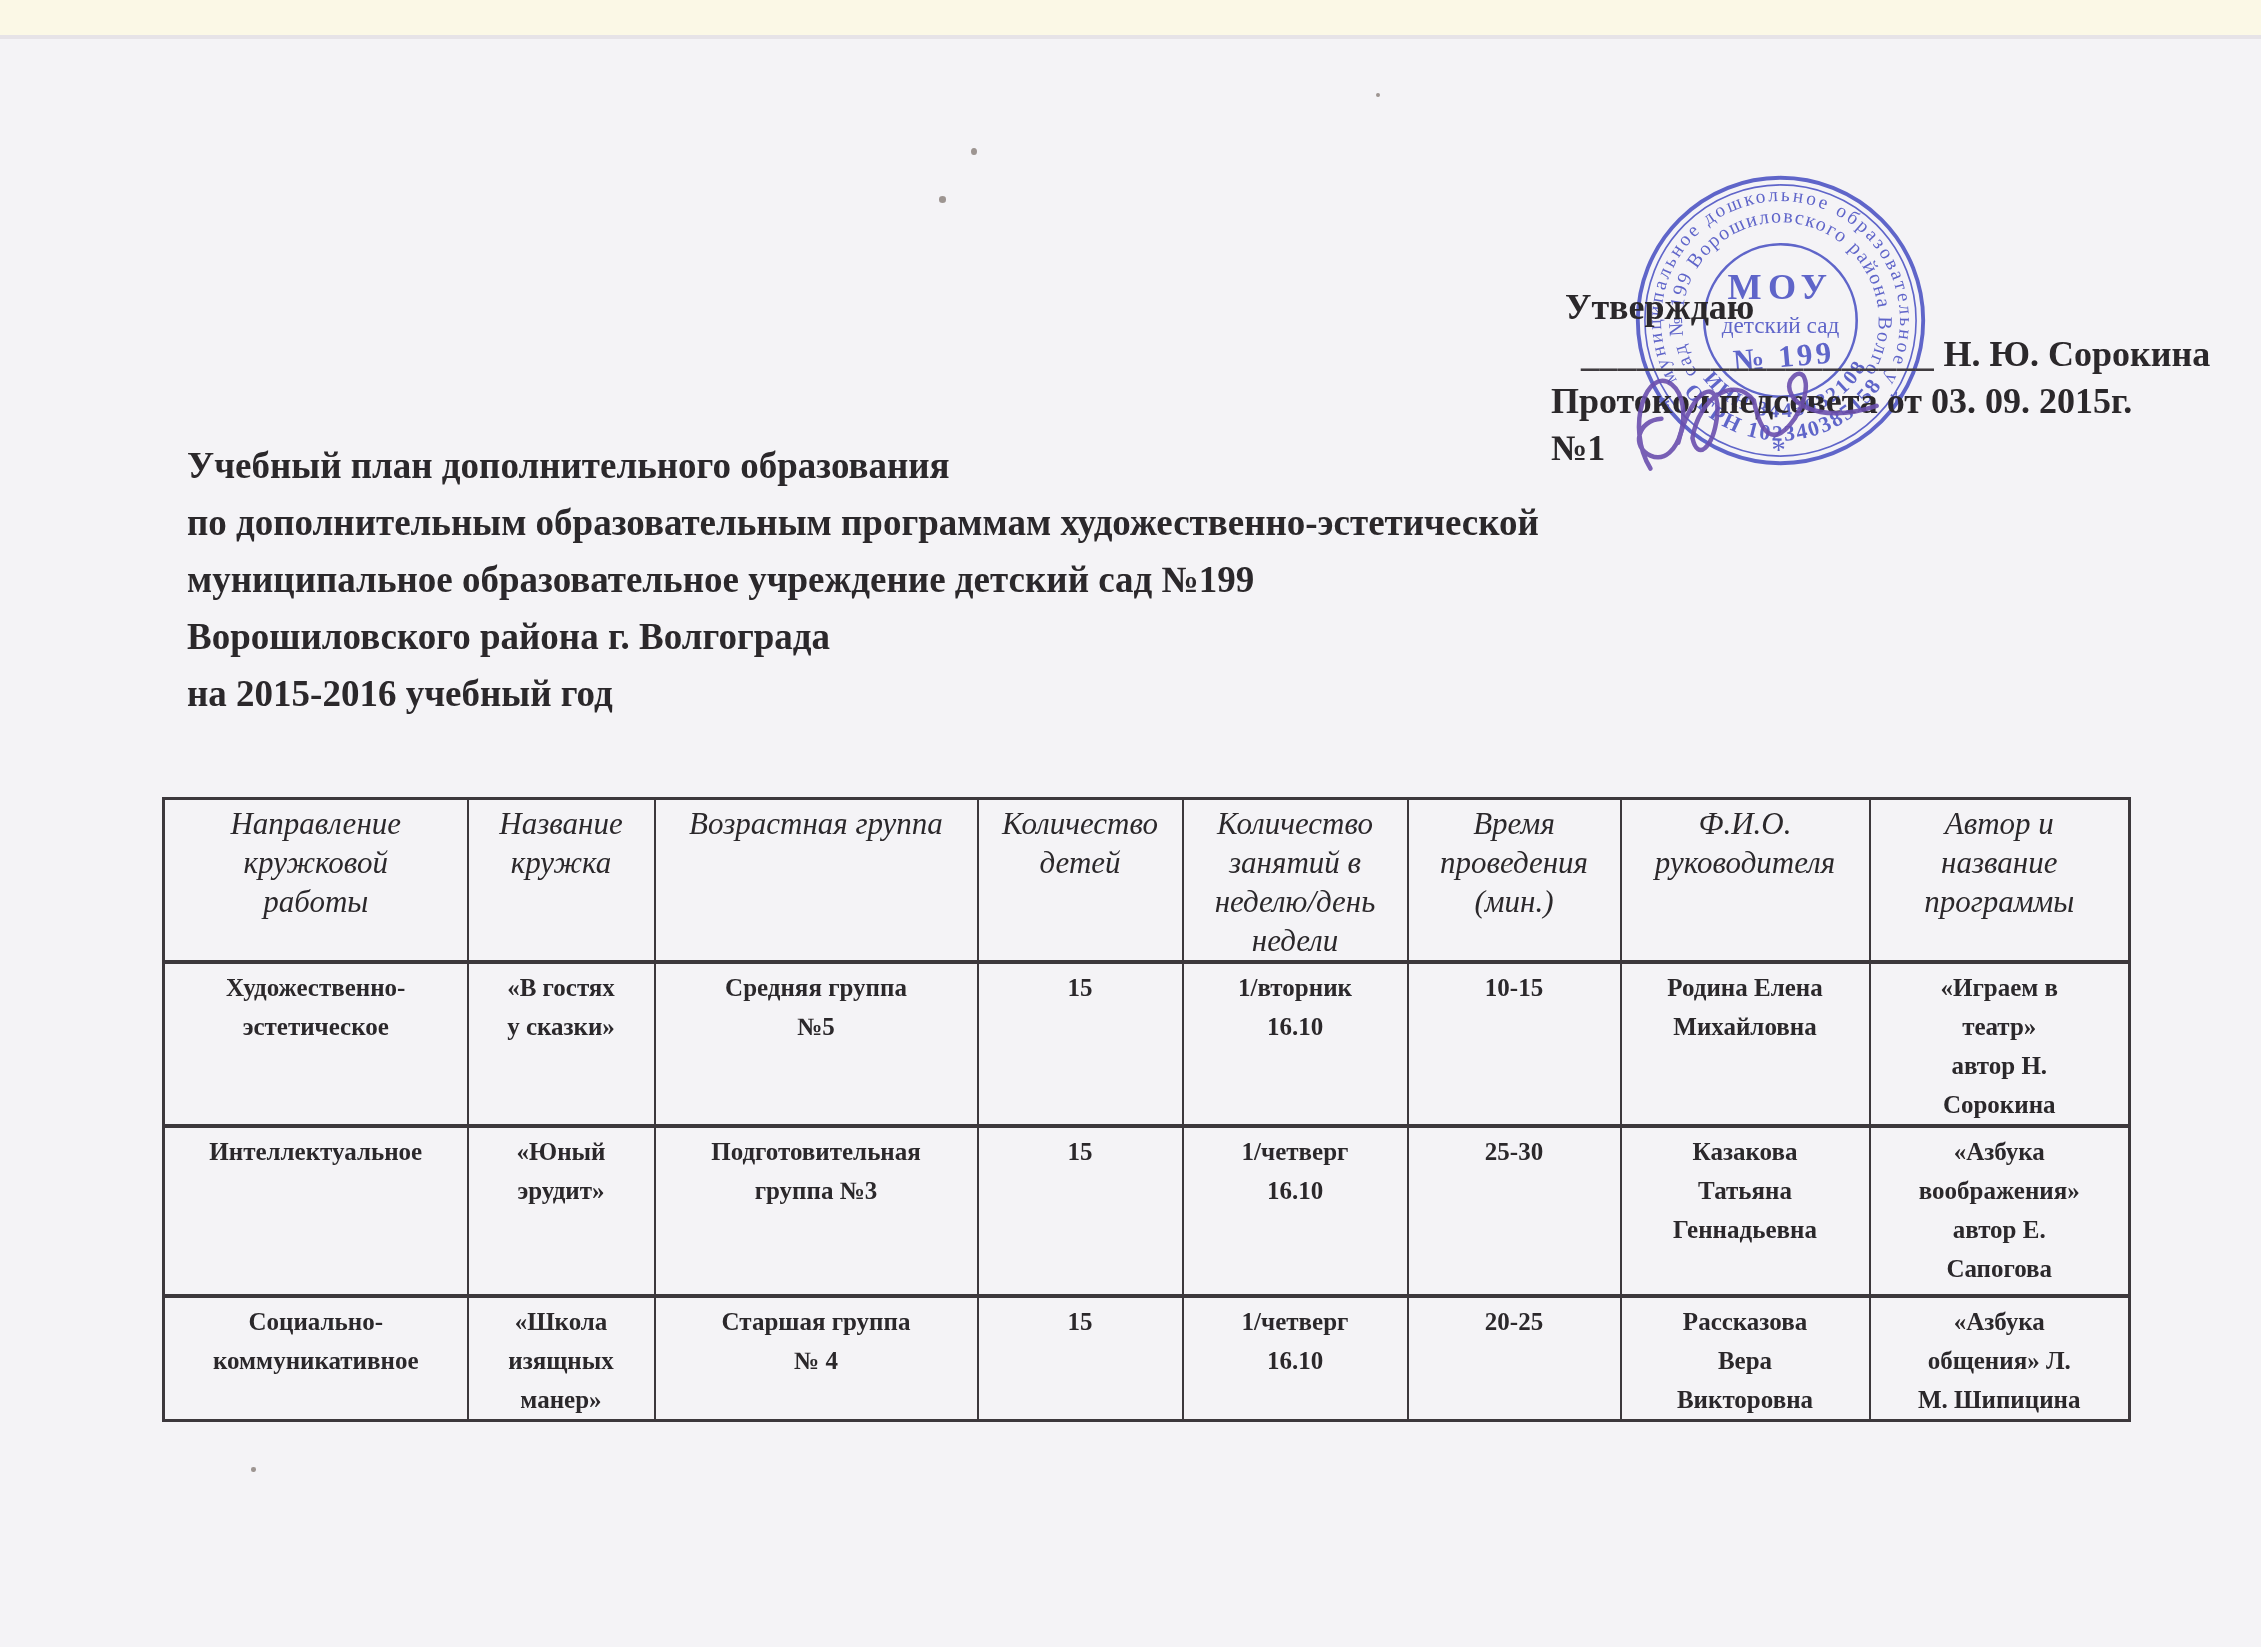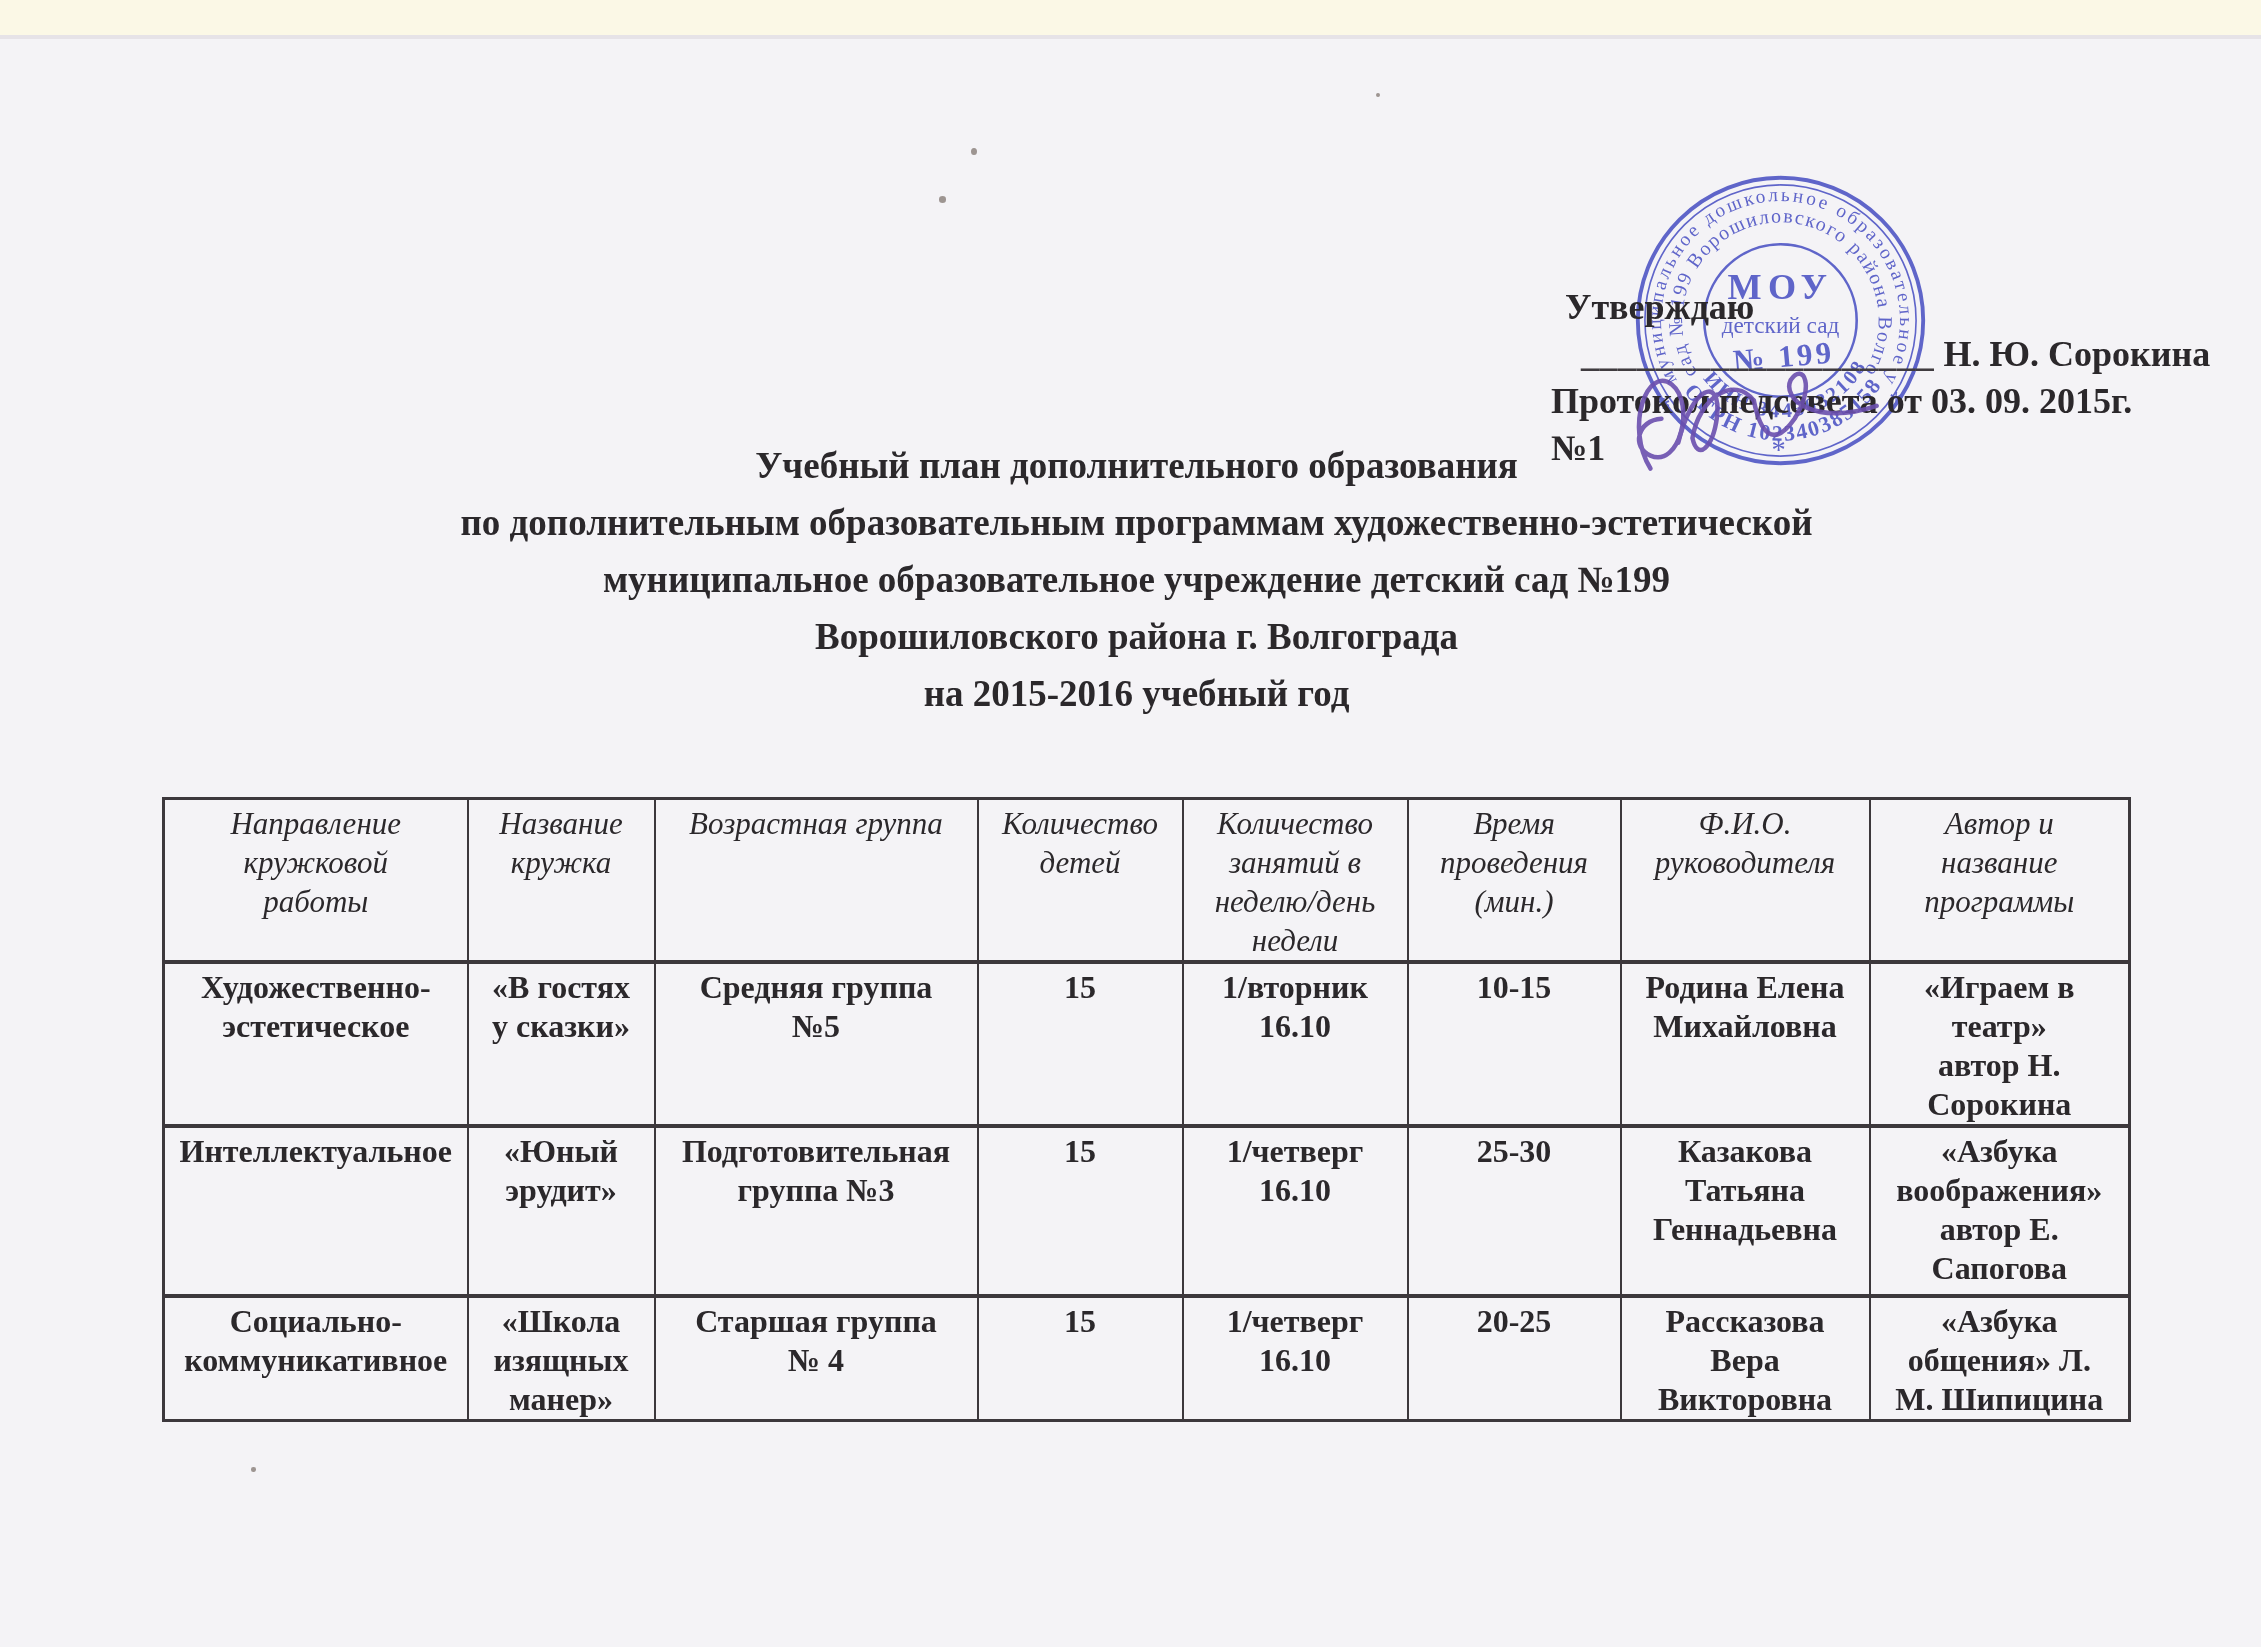--- a/index.html
+++ b/index.html
@@ -20,29 +20,29 @@
   .approval .l3 .gap{letter-spacing:0.6px;color:#3f3b3f;}
   .approval .l4{margin-left:0;}
 
   
   .stamp{position:absolute;left:1632px;top:172px;width:297px;height:297px;z-index:2;opacity:.82;}
   .stamp text{fill:#3f46c0;}
   .stamp .ring{stroke:#3f46c0;fill:none;}
   .sig{position:absolute;left:1602px;top:336px;width:336px;height:181px;z-index:4;opacity:.9;}
 
   
-  .title{position:absolute;left:187px;top:437px;width:1899px;text-align:center;
+  .title{position:absolute;left:187px;top:437px;width:1899px;text-align:left;
          font-size:37px;font-weight:bold;line-height:57px;z-index:3;}
 
   
   table.sched{position:absolute;left:162px;top:789px;border-collapse:collapse;table-layout:fixed;z-index:3;}
   table.sched,table.sched th,table.sched td{border:2.6px solid #3c383c;}
   table.sched{border-width:3.9px;margin-top:8px;}
   .cell{vertical-align:top;text-align:center;padding:3.9px 3.9px 0 3.9px;
-        font-size:32px;line-height:39px;white-space:pre-line;overflow:hidden;}
+        font-size:25px;line-height:39px;white-space:pre-line;overflow:hidden;}
   th.cell{font-style:italic;font-weight:normal;font-size:31px;}
   td.cell{font-weight:bold;}
   tr.hrow{height:163px;}
   tr.r0{height:163px;}
   tr.r1{height:170px;}
   tr.r2{height:123px;}
   tr.r0 td,tr.r1 td,tr.r2 td{border-top-width:4.5px;}
 
   .speck{position:absolute;border-radius:50%;background:#776c66;opacity:.7;}
 </style>

